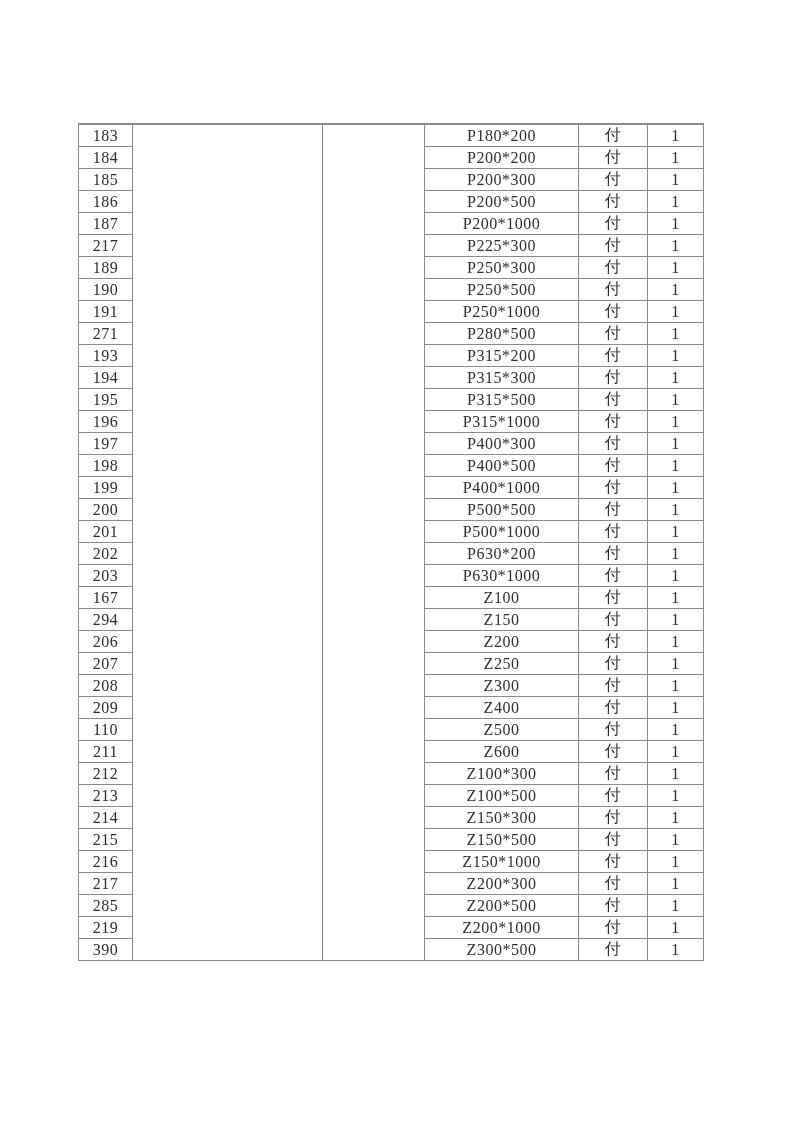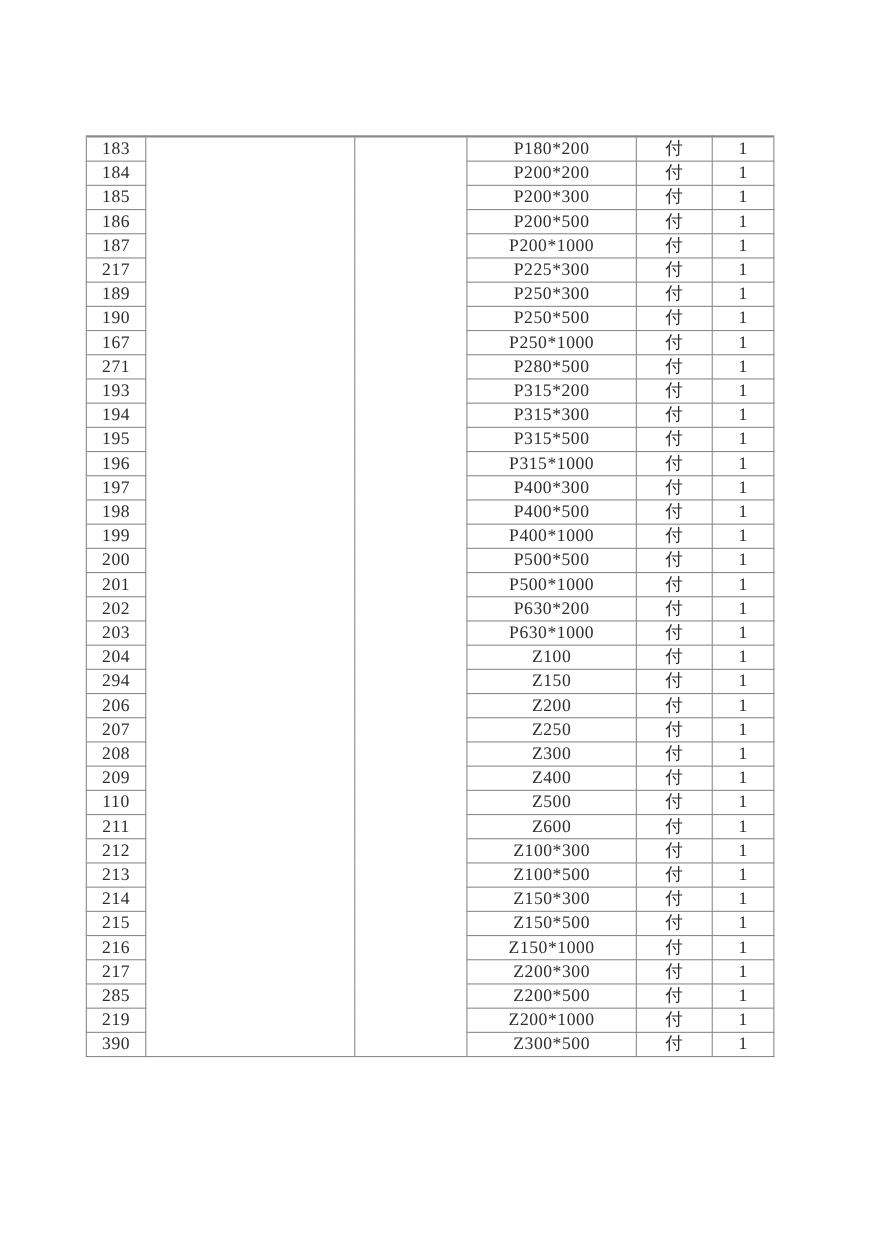--- a/index.html
+++ b/index.html
@@ -99,21 +99,21 @@
     <td class="c-unit">付</td>
     <td class="c-qty">1</td>
   </tr>
         <tr>
     <td class="c-no">190</td>
     <td class="c-spec">P250*500</td>
     <td class="c-unit">付</td>
     <td class="c-qty">1</td>
   </tr>
         <tr>
-    <td class="c-no">167</td>
+    <td class="c-no">191</td>
     <td class="c-spec">P250*1000</td>
     <td class="c-unit">付</td>
     <td class="c-qty">1</td>
   </tr>
         <tr>
     <td class="c-no">271</td>
     <td class="c-spec">P280*500</td>
     <td class="c-unit">付</td>
     <td class="c-qty">1</td>
   </tr>
@@ -177,21 +177,21 @@
     <td class="c-unit">付</td>
     <td class="c-qty">1</td>
   </tr>
         <tr>
     <td class="c-no">203</td>
     <td class="c-spec">P630*1000</td>
     <td class="c-unit">付</td>
     <td class="c-qty">1</td>
   </tr>
         <tr>
-    <td class="c-no">204</td>
+    <td class="c-no">167</td>
     <td class="c-spec">Z100</td>
     <td class="c-unit">付</td>
     <td class="c-qty">1</td>
   </tr>
         <tr>
     <td class="c-no">294</td>
     <td class="c-spec">Z150</td>
     <td class="c-unit">付</td>
     <td class="c-qty">1</td>
   </tr>

